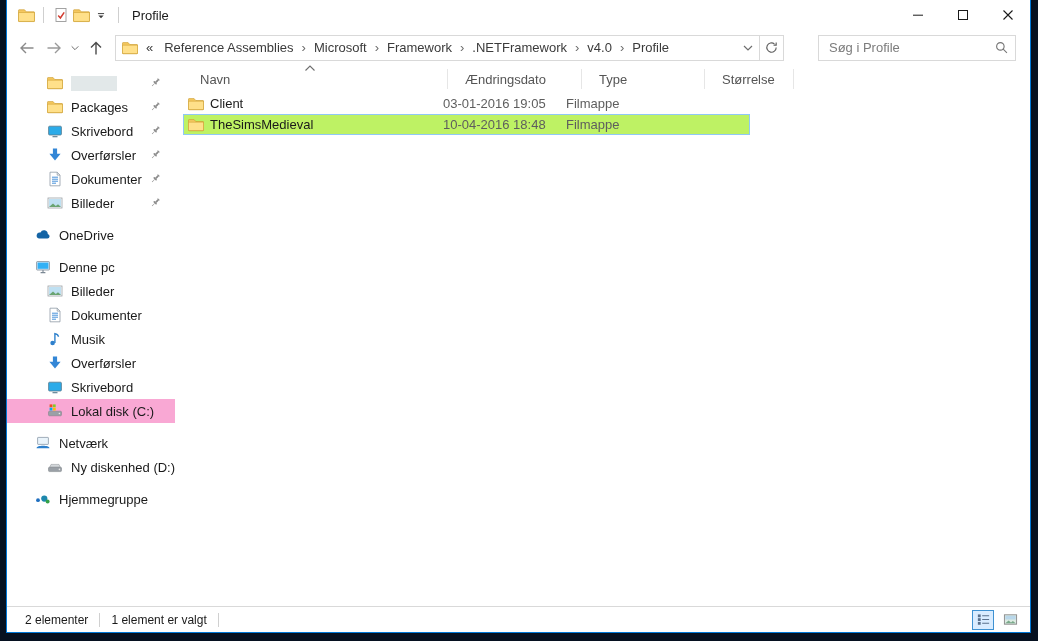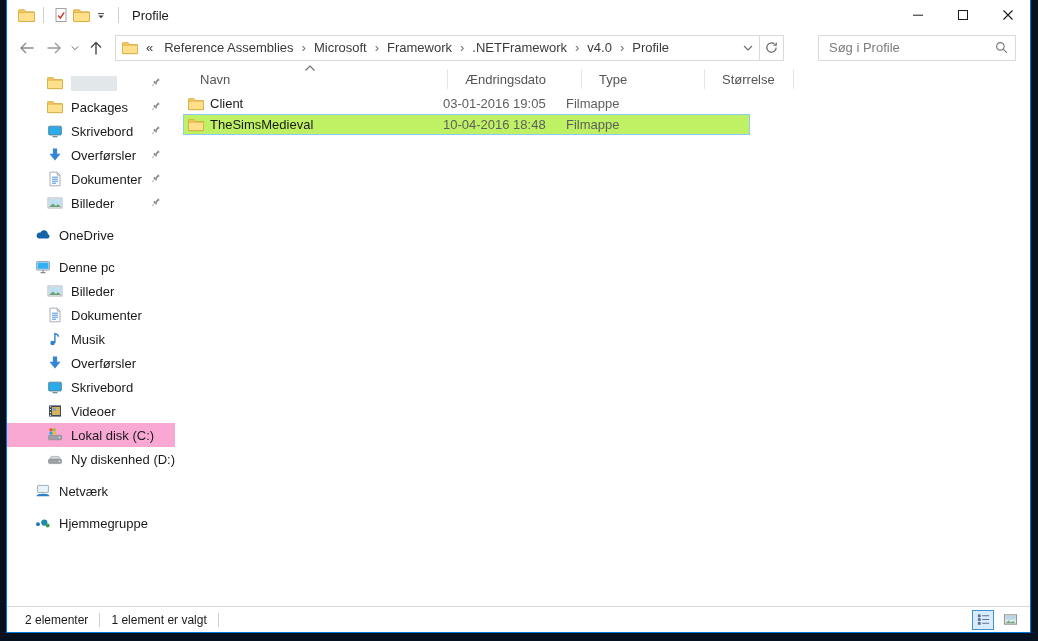--- a/index.html
+++ b/index.html
@@ -459,51 +459,43 @@
         <span class="sb-label">Overførsler</span>
       </div>
       <div class="sb-item lvl1">
         <span class="sb-icon">
             <svg class="ic" width="16" height="16">
               <use href="#i-desktop"></use>
             </svg>
           </span>
         <span class="sb-label">Skrivebord</span>
       </div>
-      <div class="sb-item lvl1">
-        <span class="sb-icon">
-            <svg class="ic" width="16" height="16">
-              <use href="#i-film"></use>
-            </svg>
-          </span>
-        <span class="sb-label">Videoer</span>
-      </div>
       <div class="sb-item lvl1 selected">
         <span class="sb-icon">
             <svg class="ic" width="16" height="16">
               <use href="#i-drive-win"></use>
             </svg>
           </span>
         <span class="sb-label">Lokal disk (C:)</span>
       </div>
+      <div class="sb-item gap">
+        <span class="sb-icon">
+            <svg class="ic" width="16" height="16">
+              <use href="#i-network"></use>
+            </svg>
+          </span>
+        <span class="sb-label">Netværk</span>
+      </div>
       <div class="sb-item lvl1">
         <span class="sb-icon">
             <svg class="ic" width="16" height="16">
               <use href="#i-drive"></use>
             </svg>
           </span>
         <span class="sb-label">Ny diskenhed (D:)</span>
-      </div>
-      <div class="sb-item gap">
-        <span class="sb-icon">
-            <svg class="ic" width="16" height="16">
-              <use href="#i-network"></use>
-            </svg>
-          </span>
-        <span class="sb-label">Netværk</span>
       </div>
       <div class="sb-item gap">
         <span class="sb-icon">
             <svg class="ic" width="16" height="16">
               <use href="#i-homegroup"></use>
             </svg>
           </span>
         <span class="sb-label">Hjemmegruppe</span>
       </div>
     </div>

